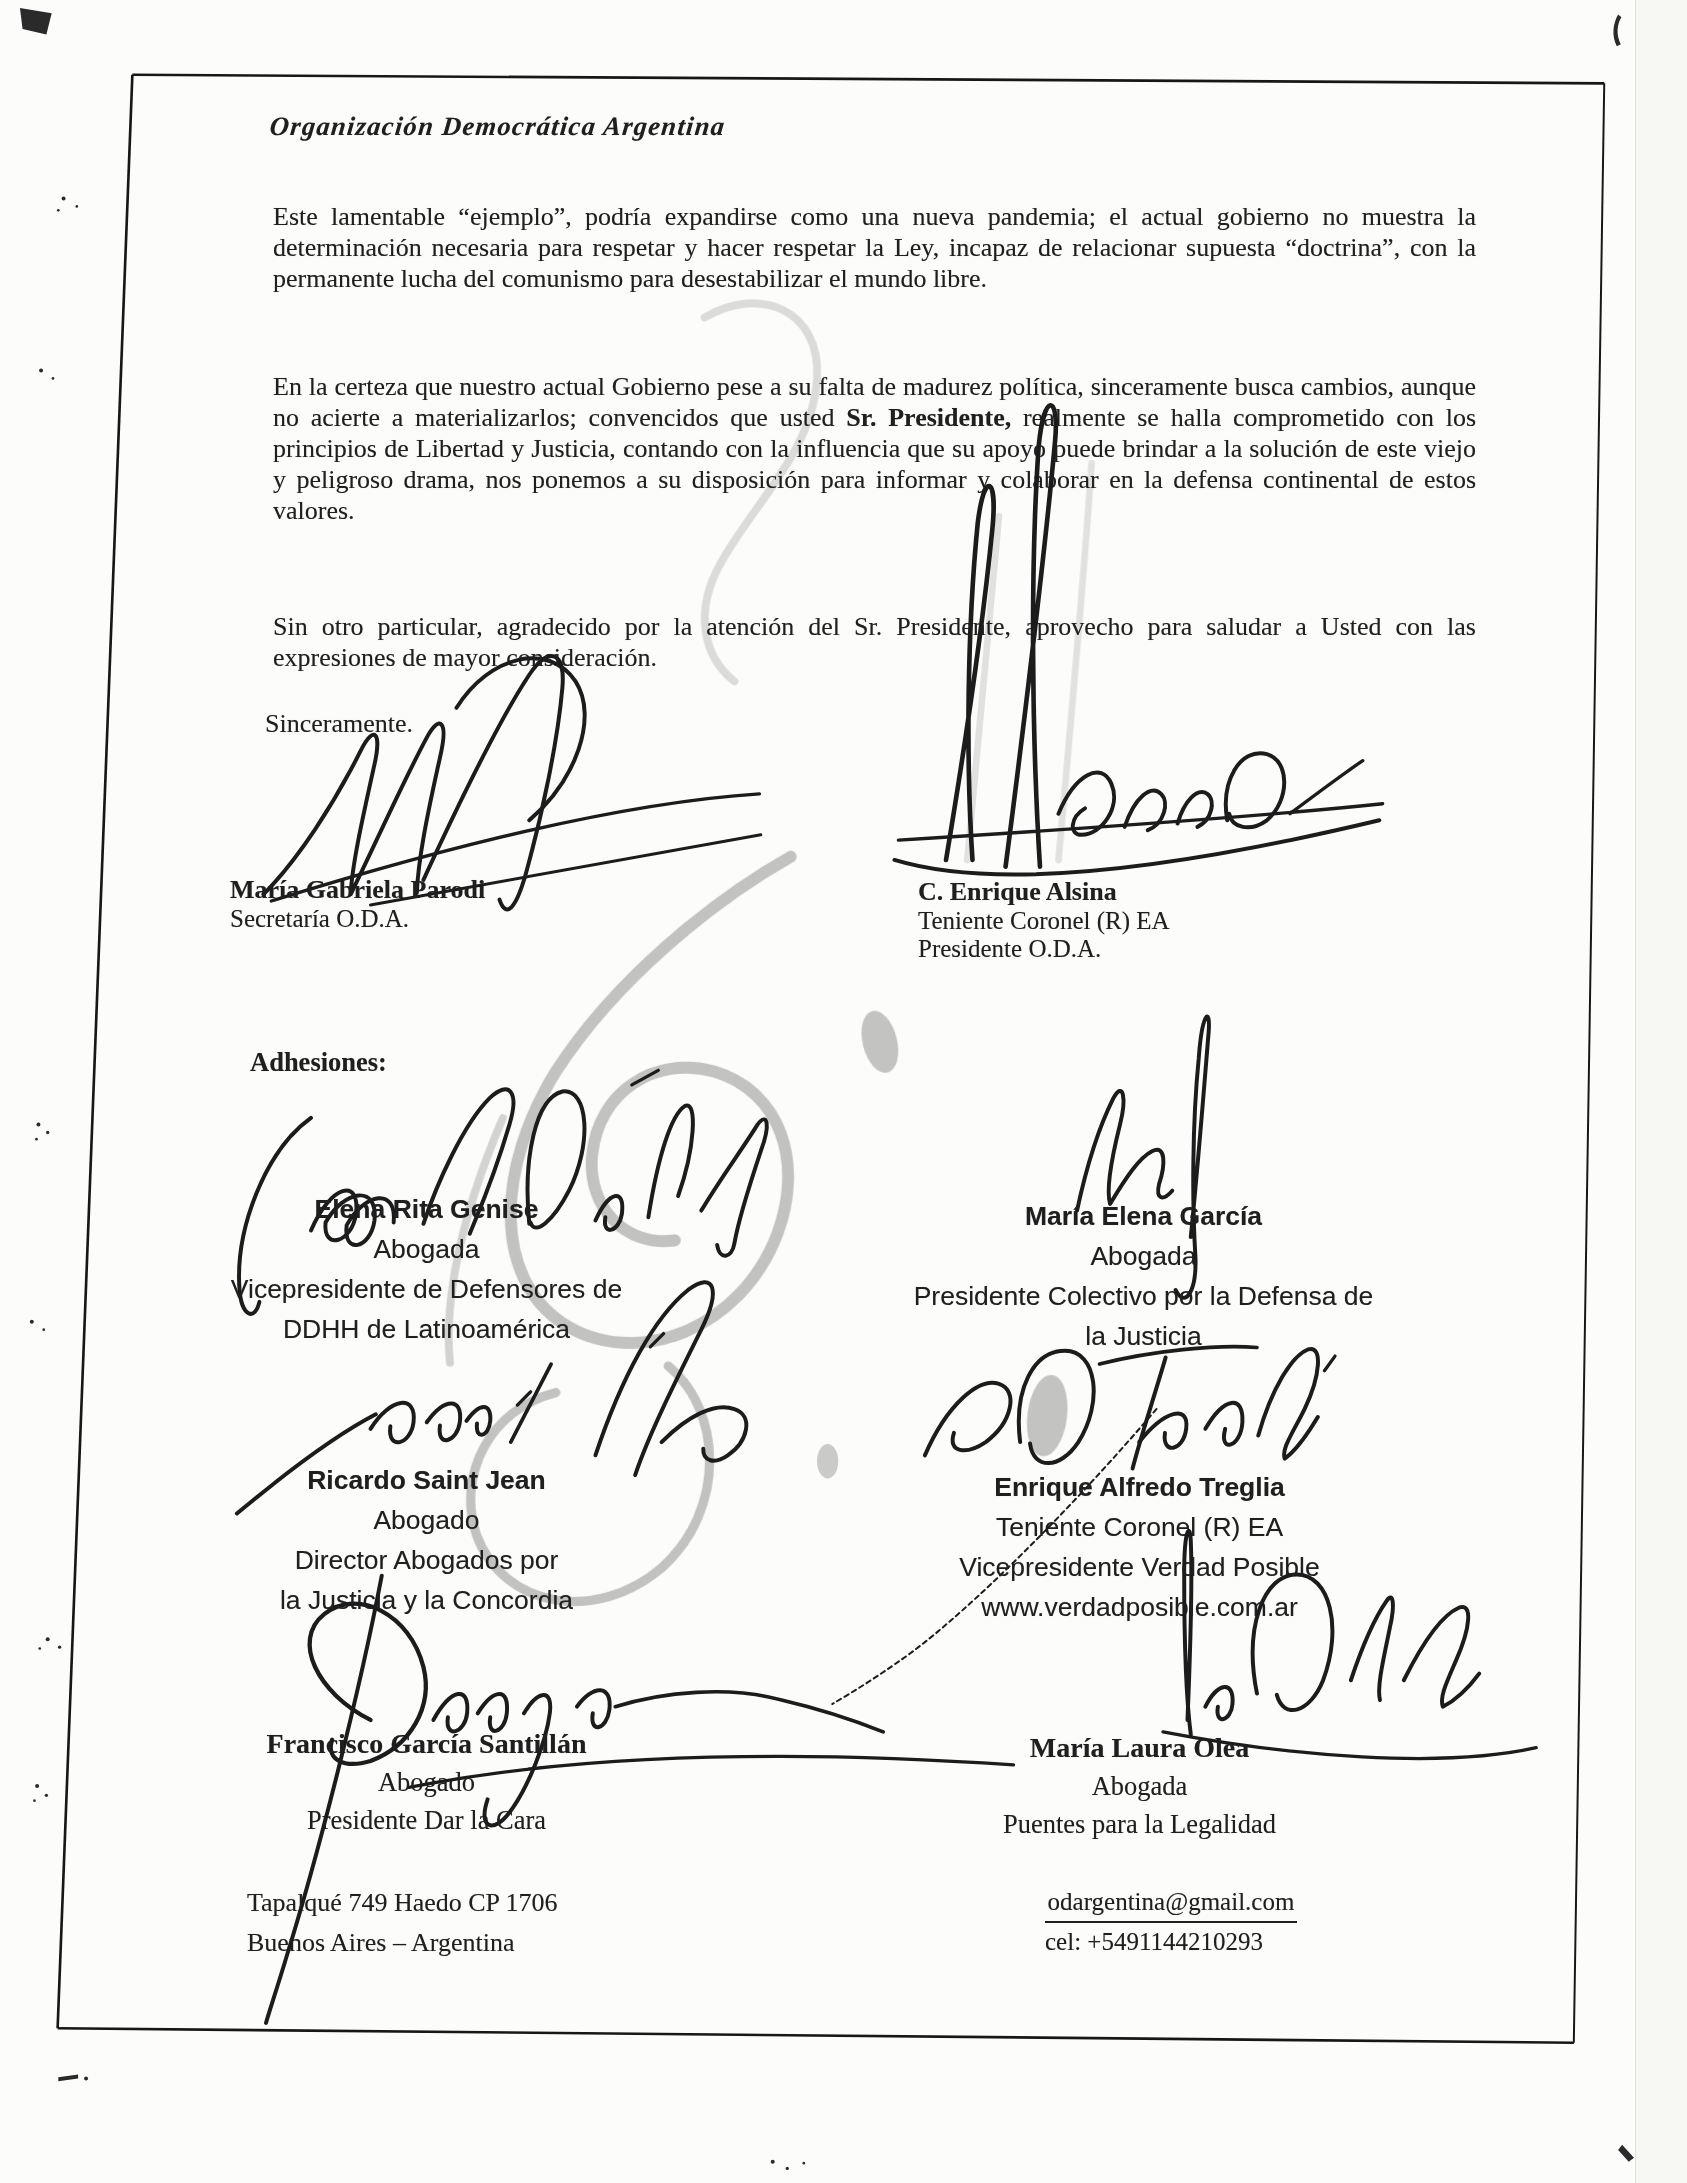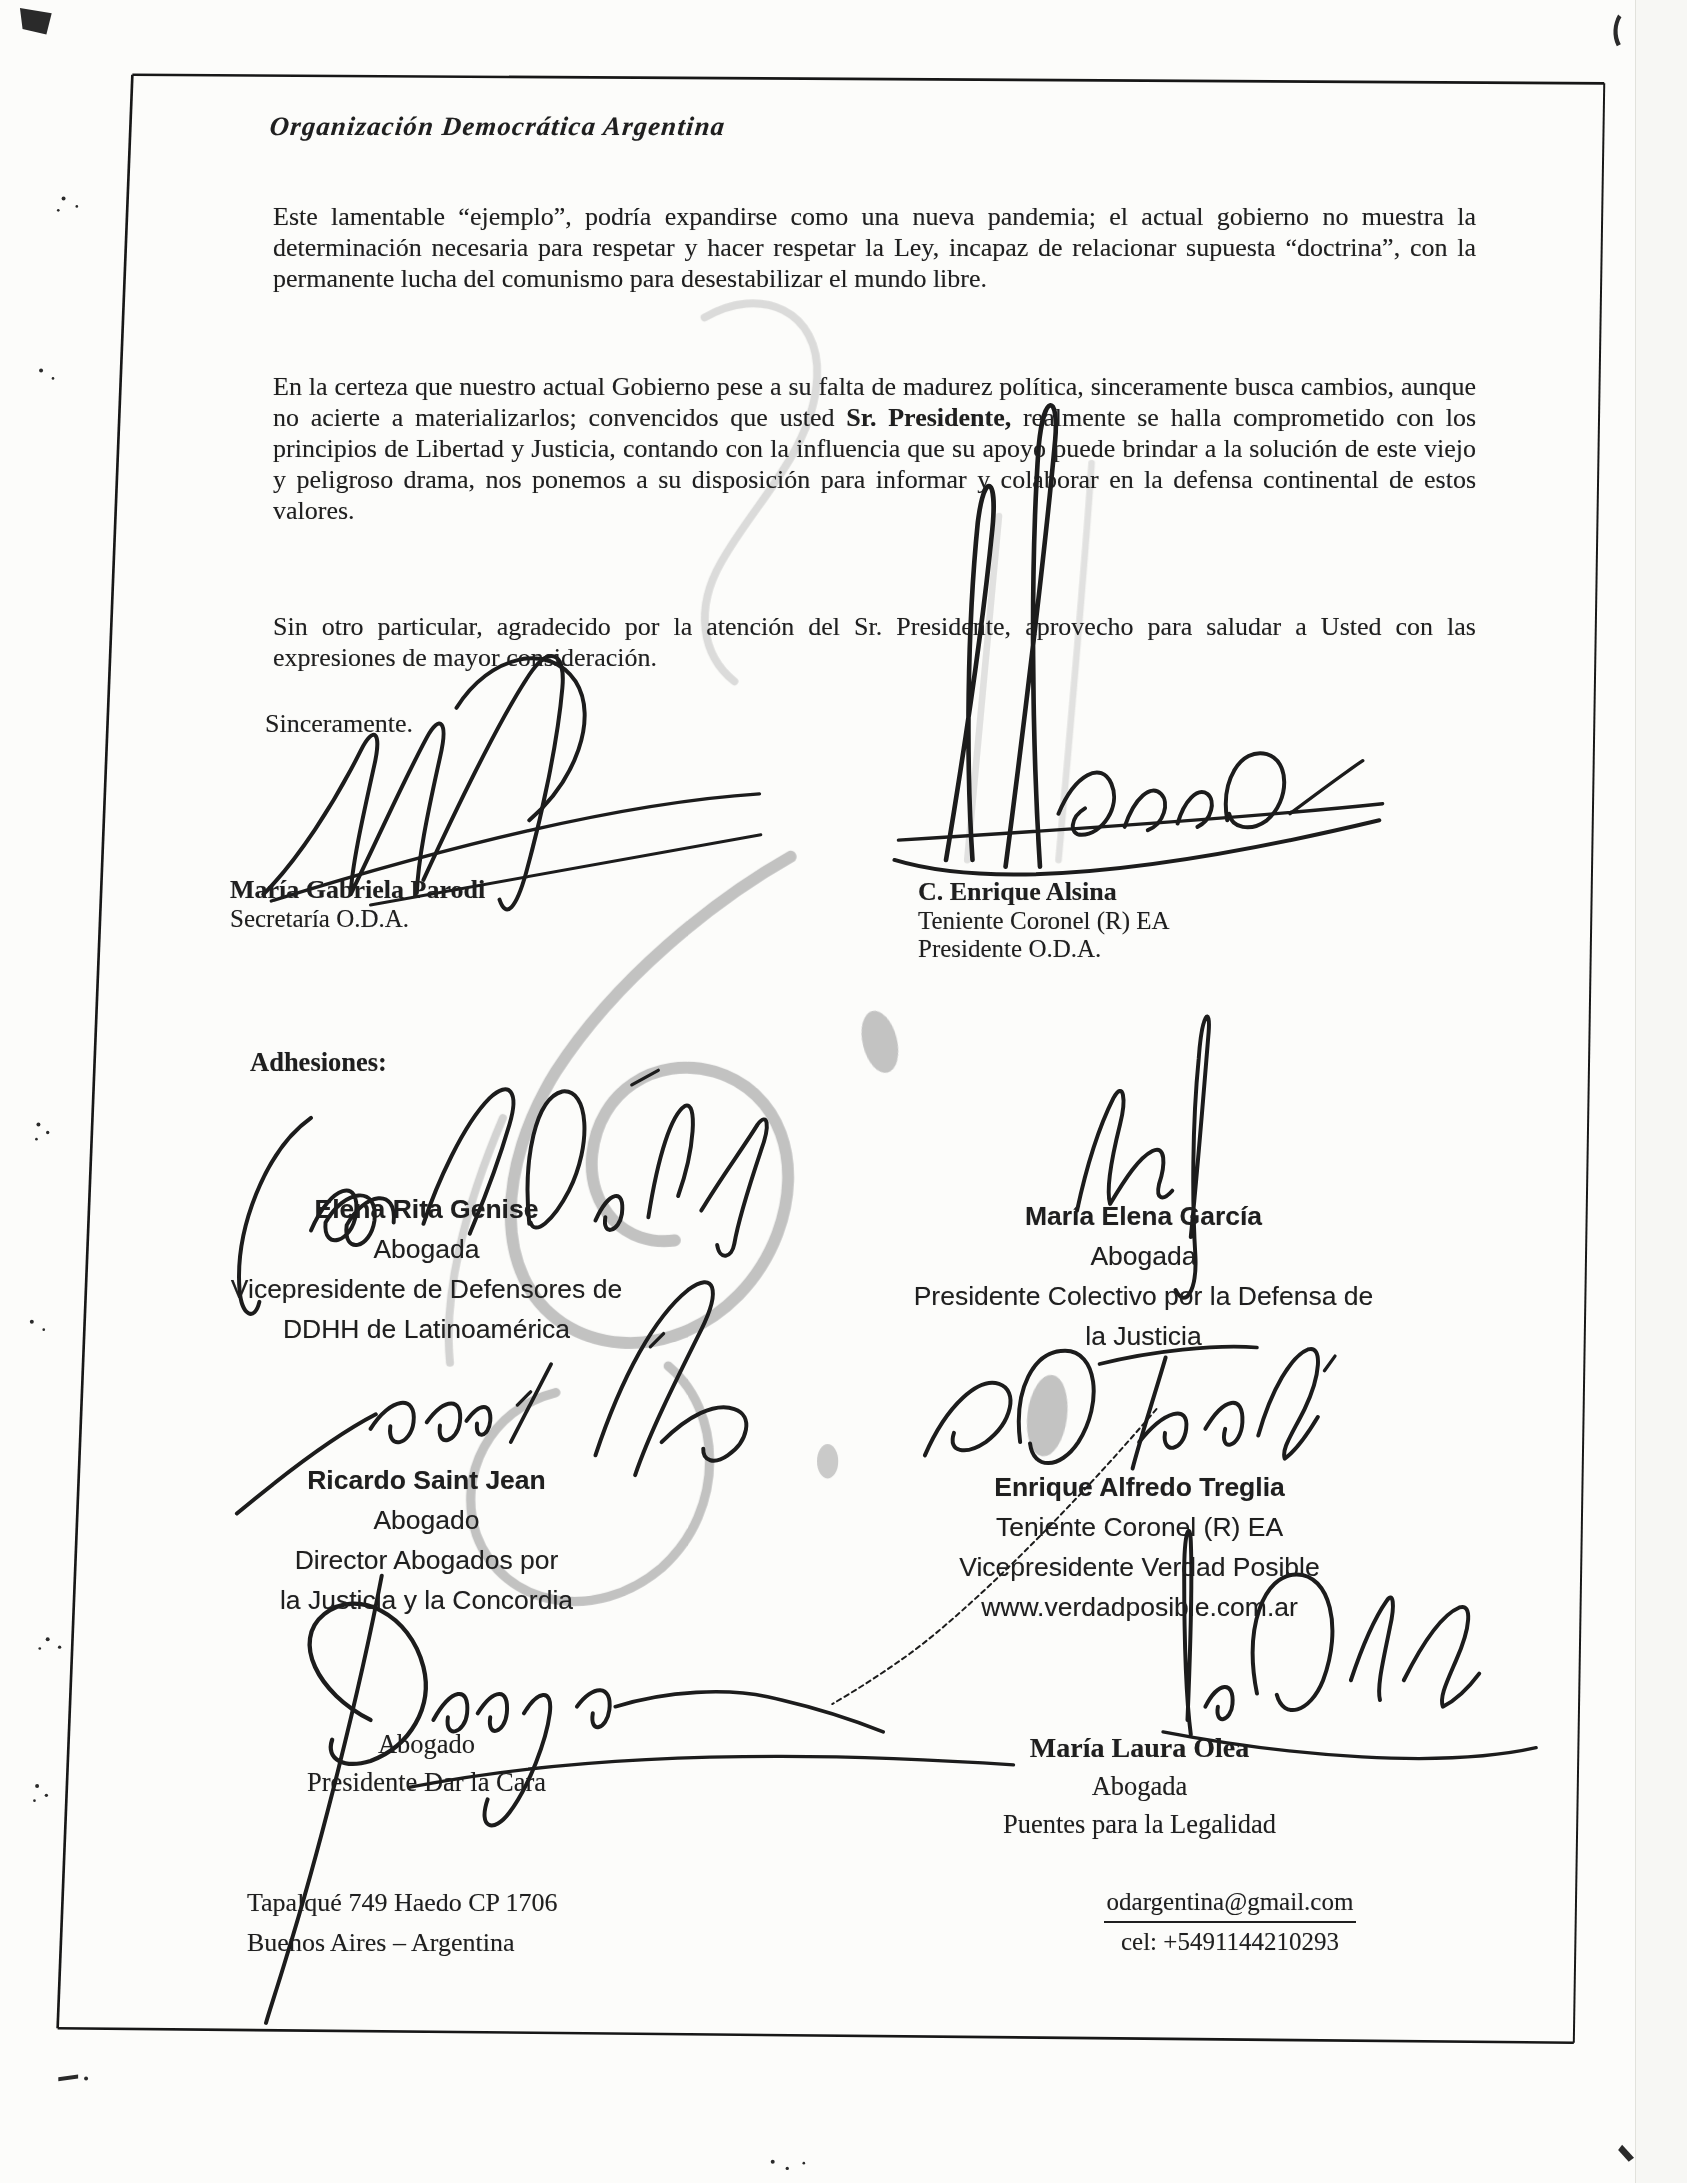--- a/index.html
+++ b/index.html
@@ -13,21 +13,21 @@
   .closing{left:265px;font-size:26px;}
   .sig-name{font-weight:bold;font-size:26px;text-align:left;}
   .sig-title{font-size:25px;text-align:left;}
   .sigblock{text-align:center;}
   .adh-head{left:250px;top:1047px;font-size:26.5px;font-weight:bold;}
   .sans-block{font-family:"Liberation Sans",sans-serif;font-size:26.5px;line-height:40px;text-align:center;}
   .sans-block .nm{font-weight:bold;}
   .serif-block{font-family:"Liberation Serif",serif;font-size:26.5px;line-height:38px;text-align:center;}
   .serif-block .nm{font-weight:bold;font-size:28px;}
   .footer-left{left:247px;top:1883px;font-size:26px;line-height:40px;}
-  .footer-right{left:1045px;top:1883px;width:370px;font-size:25px;line-height:37px;text-align:center;}
+  .footer-right{left:1045px;top:1883px;width:370px;font-size:25px;line-height:37px;text-align:left;}
   .email{display:inline-block;border-bottom:2.6px solid #1f1f1f;padding:0 2.6px 1.3px 2.6px;}
   .edge-strip{left:1635px;top:0;width:52px;height:2183px;background:#f7f7f4;border-left:0.7px solid #e2e2dc;}
   svg.overlay{position:absolute;left:0;top:0;width:1687px;height:2183px;}
 </style>
 </head>
 <body>
 
 <div class="page">
 
   <div class="abs edge-strip"></div>
@@ -201,20 +201,21 @@
   </div>
 
   <div class="abs sans-block" style="left:855px;top:1467px;width:569px">
     <div class="nm ink">Enrique Alfredo Treglia</div>
     <div class="ink">Teniente Coronel (R) EA</div>
     <div class="ink">Vicepresidente Verdad Posible</div>
     <div class="ink">www.verdadposible.com.ar</div>
   </div>
 
   <div class="abs serif-block" style="left:162px;top:1725px;width:529px">
+    <div class="nm ink">Francisco García Santillán</div>
     <div class="ink">Abogado</div>
     <div class="ink">Presidente Dar la Cara</div>
   </div>
 
   <div class="abs serif-block" style="left:855px;top:1729px;width:569px">
     <div class="nm ink">María Laura Olea</div>
     <div class="ink">Abogada</div>
     <div class="ink">Puentes para la Legalidad</div>
   </div>
 

